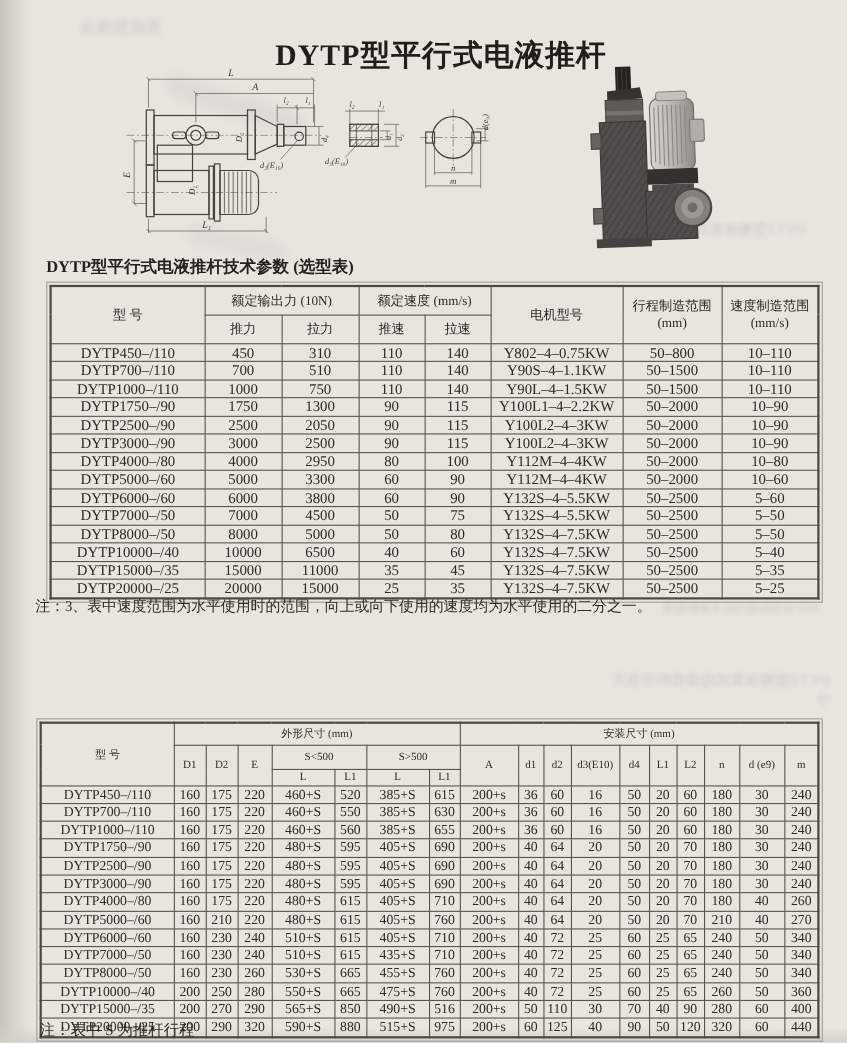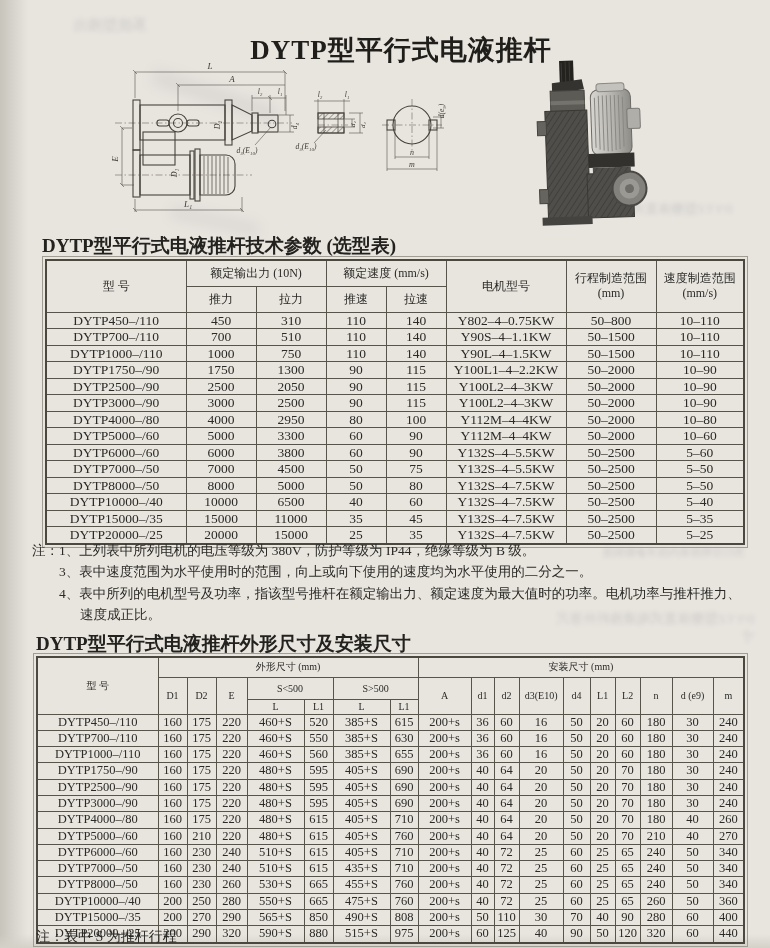--- a/index.html
+++ b/index.html
@@ -11,21 +11,21 @@
     background-color:#e8e5df;
     font-family:"Liberation Serif","DejaVu Serif",serif;
     color:#2b2a26;
   }
   .shade-left{position:absolute;left:0;top:0;bottom:0;width:28px;
     background:linear-gradient(90deg,#c7c4bc,rgba(199,196,188,0));pointer-events:none;}
   .shade-bottom{position:absolute;left:0;right:0;bottom:0;height:14px;
     background:linear-gradient(0deg,#d4d1c9,rgba(212,209,201,0));pointer-events:none;}
   .title{position:absolute;top:16px;left:0;width:100%;margin:16px;text-align:center;
     font-size:27px;font-weight:bold;letter-spacing:1px;color:#1f1e1a;}
-  .sec-title{position:absolute;font-size:19px;font-weight:bold;color:#23221e;white-space:nowrap;}
+  .sec-title{position:absolute;font-size:15px;font-weight:bold;color:#23221e;white-space:nowrap;}
   #sec1{left:42px;top:233px;}
   #sec2{left:36px;top:631px;}
   table{position:absolute;border-collapse:collapse;table-layout:fixed;}
   th,td{border:1px solid #57544b;text-align:center;vertical-align:middle;
     padding:0;font-weight:normal;overflow:hidden;white-space:nowrap;}
   .t1{left:45px;top:259px;width:698px;border:2px solid #4b4840;outline:1px solid #a29d93;outline-offset:2px;}
   .t1 thead tr{height:26px;}
   .t1 th{font-size:12px;}
   .t1 td{font-size:13.5px;height:15.5px;line-height:15.5px;}
   .t2{left:36px;top:656px;width:709px;border:2px solid #4b4840;outline:1px solid #a29d93;outline-offset:2px;}
@@ -411,27 +411,24 @@
           <td>Y132S–4–7.5KW</td>
           <td>50–2500</td>
           <td>5–25</td>
         </tr>
       </tbody>
   </table>
 
   <div class="notes">
     <span class="lbl">注：</span>
     <div class="items">
-      <div class="note-item">1、上列表中所列电机的电压等级为 380V，防护等级为 IP44，绝缘等级为 B 级。</div>
       <div class="note-item">3、表中速度范围为水平使用时的范围，向上或向下使用的速度均为水平使用的二分之一。</div>
-      <div class="note-item">4、表中所列的电机型号及功率，指该型号推杆在额定输出力、额定速度为最大值时的功率。电机功率与推杆推力、速度成正比。</div>
     </div>
   </div>
 
-  <div class="sec-title" id="sec2">DYTP型平行式电液推杆外形尺寸及安装尺寸</div>
 
   <table class="t2">
     <colgroup>
       <col style="width:121px">
         <col style="width:29px">
         <col style="width:29px">
         <col style="width:31px">
       <col style="width:57px">
         <col style="width:29px">
         <col style="width:57px">
@@ -719,21 +716,21 @@
           <td>360</td>
         </tr>
         <tr>
           <td>DYTP15000–/35</td>
           <td>200</td>
           <td>270</td>
           <td>290</td>
           <td>565+S</td>
           <td>850</td>
           <td>490+S</td>
-          <td>808</td>
+          <td>516</td>
           <td>200+s</td>
           <td>50</td>
           <td>110</td>
           <td>30</td>
           <td>70</td>
           <td>40</td>
           <td>90</td>
           <td>280</td>
           <td>60</td>
           <td>400</td>

